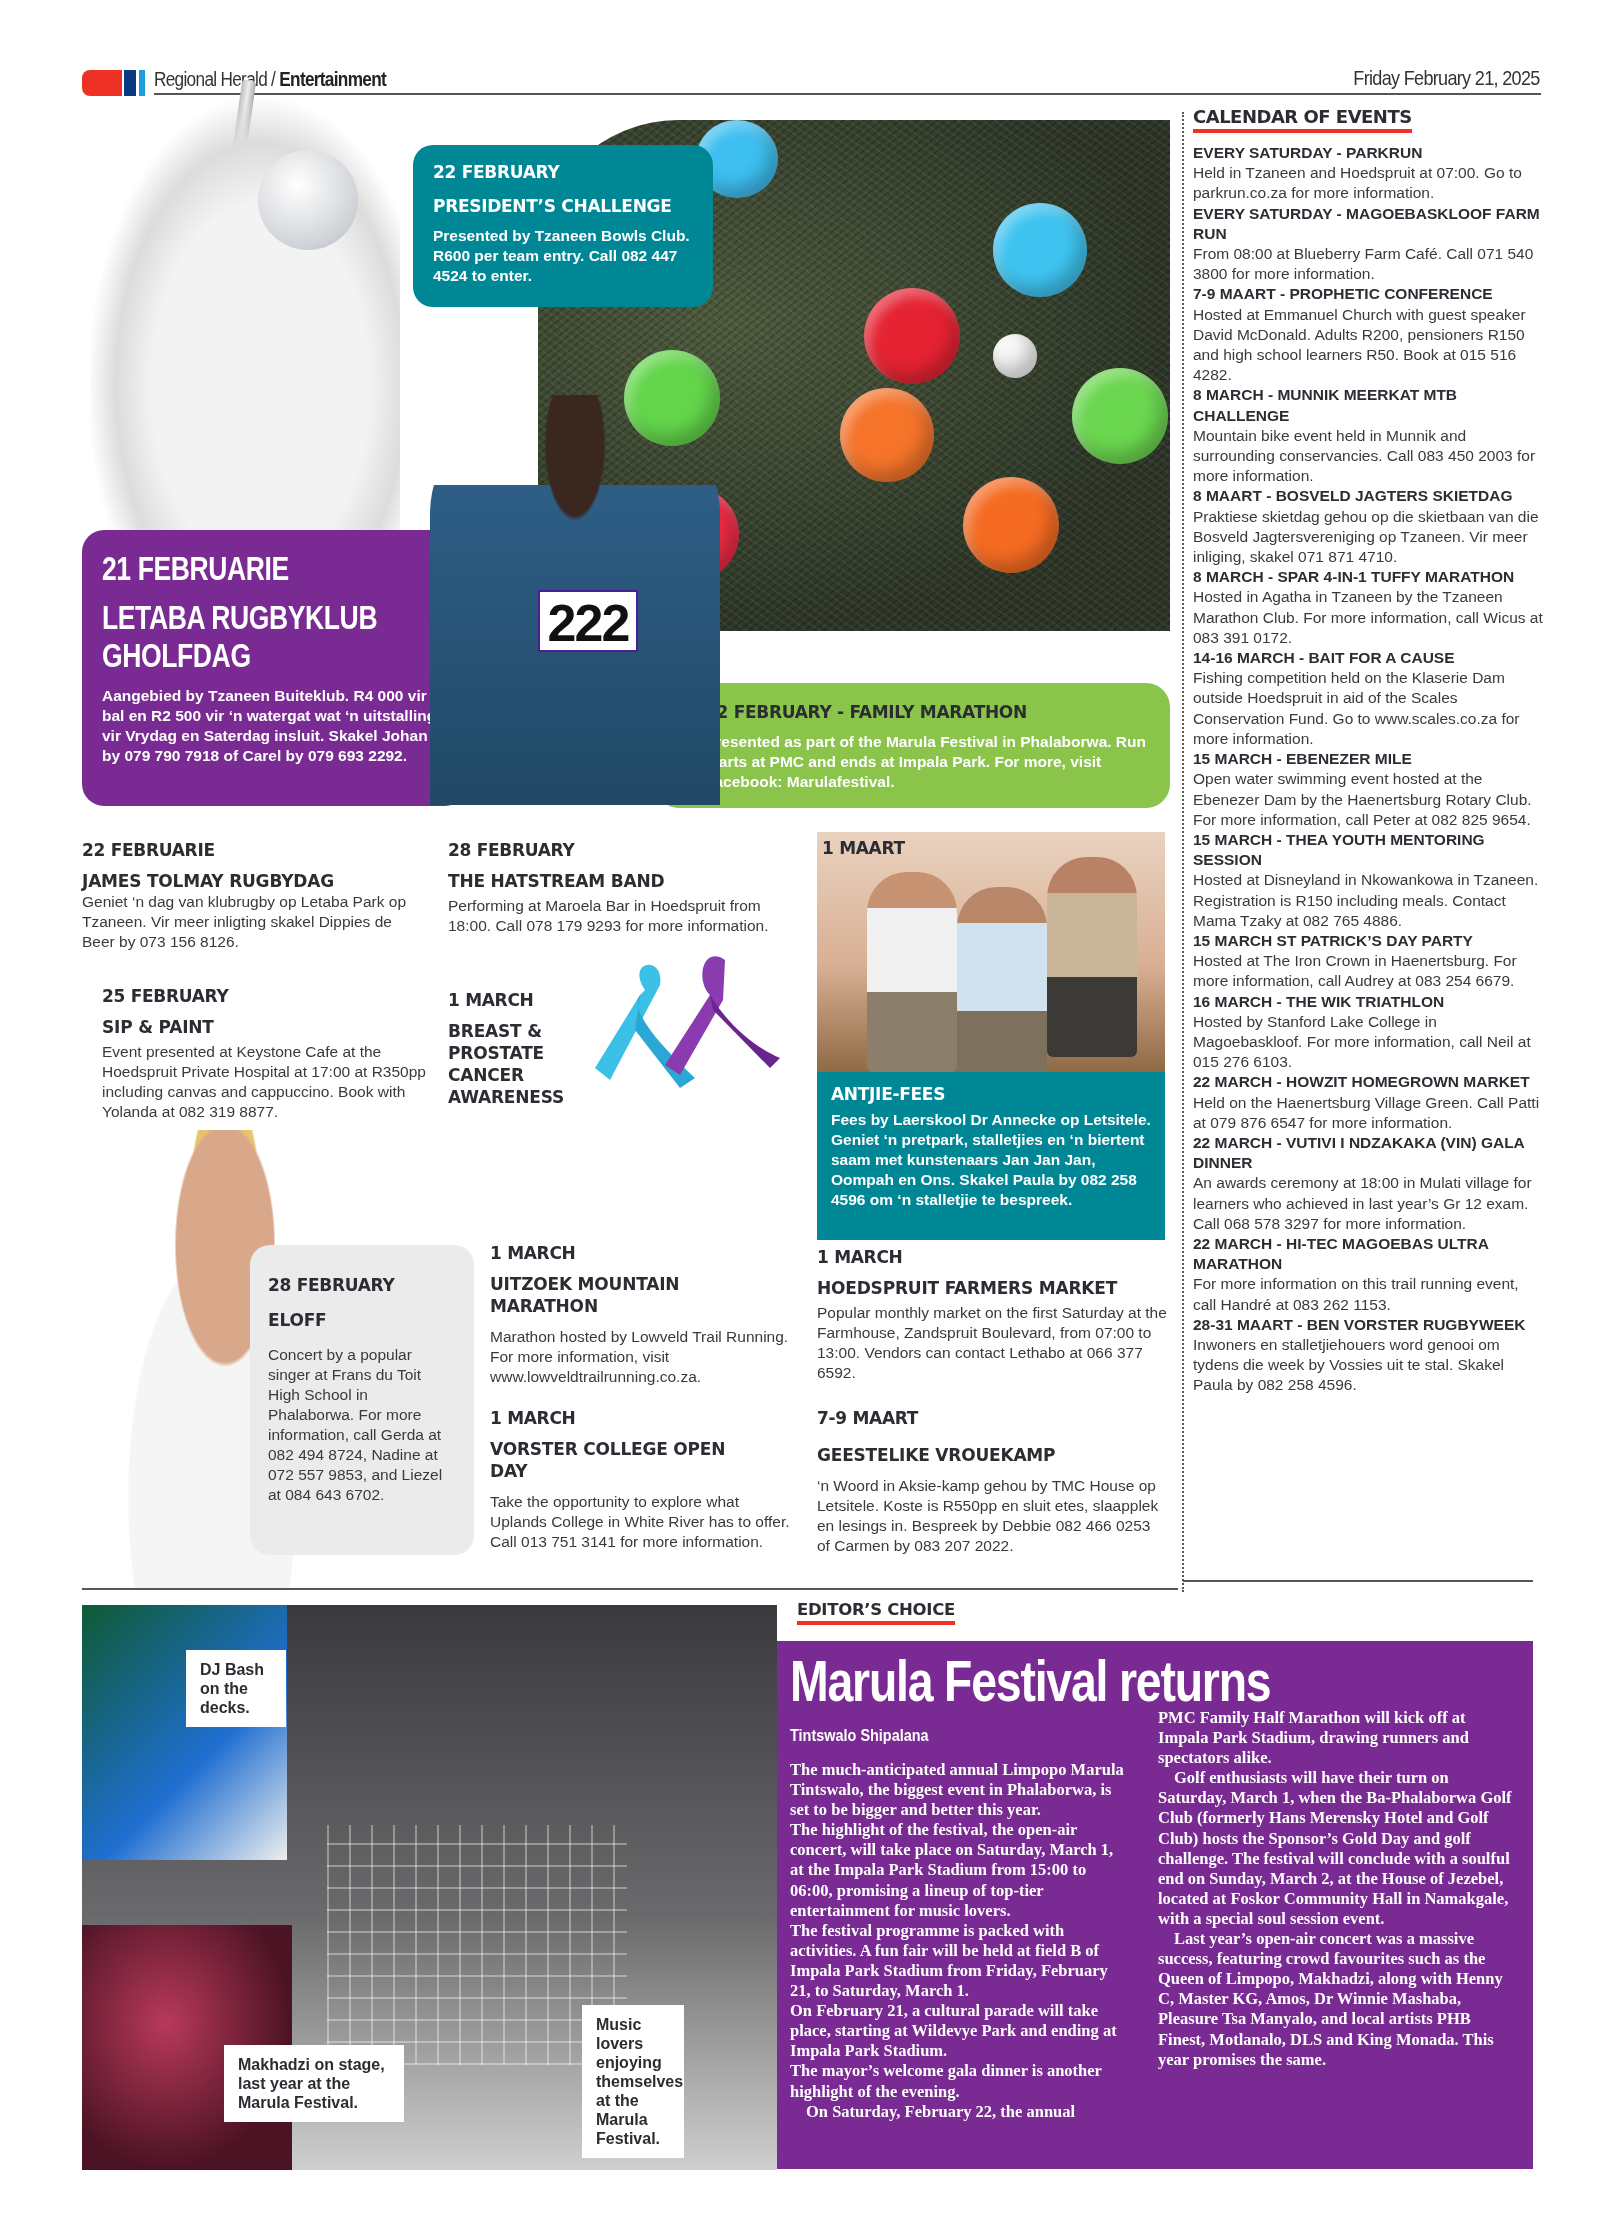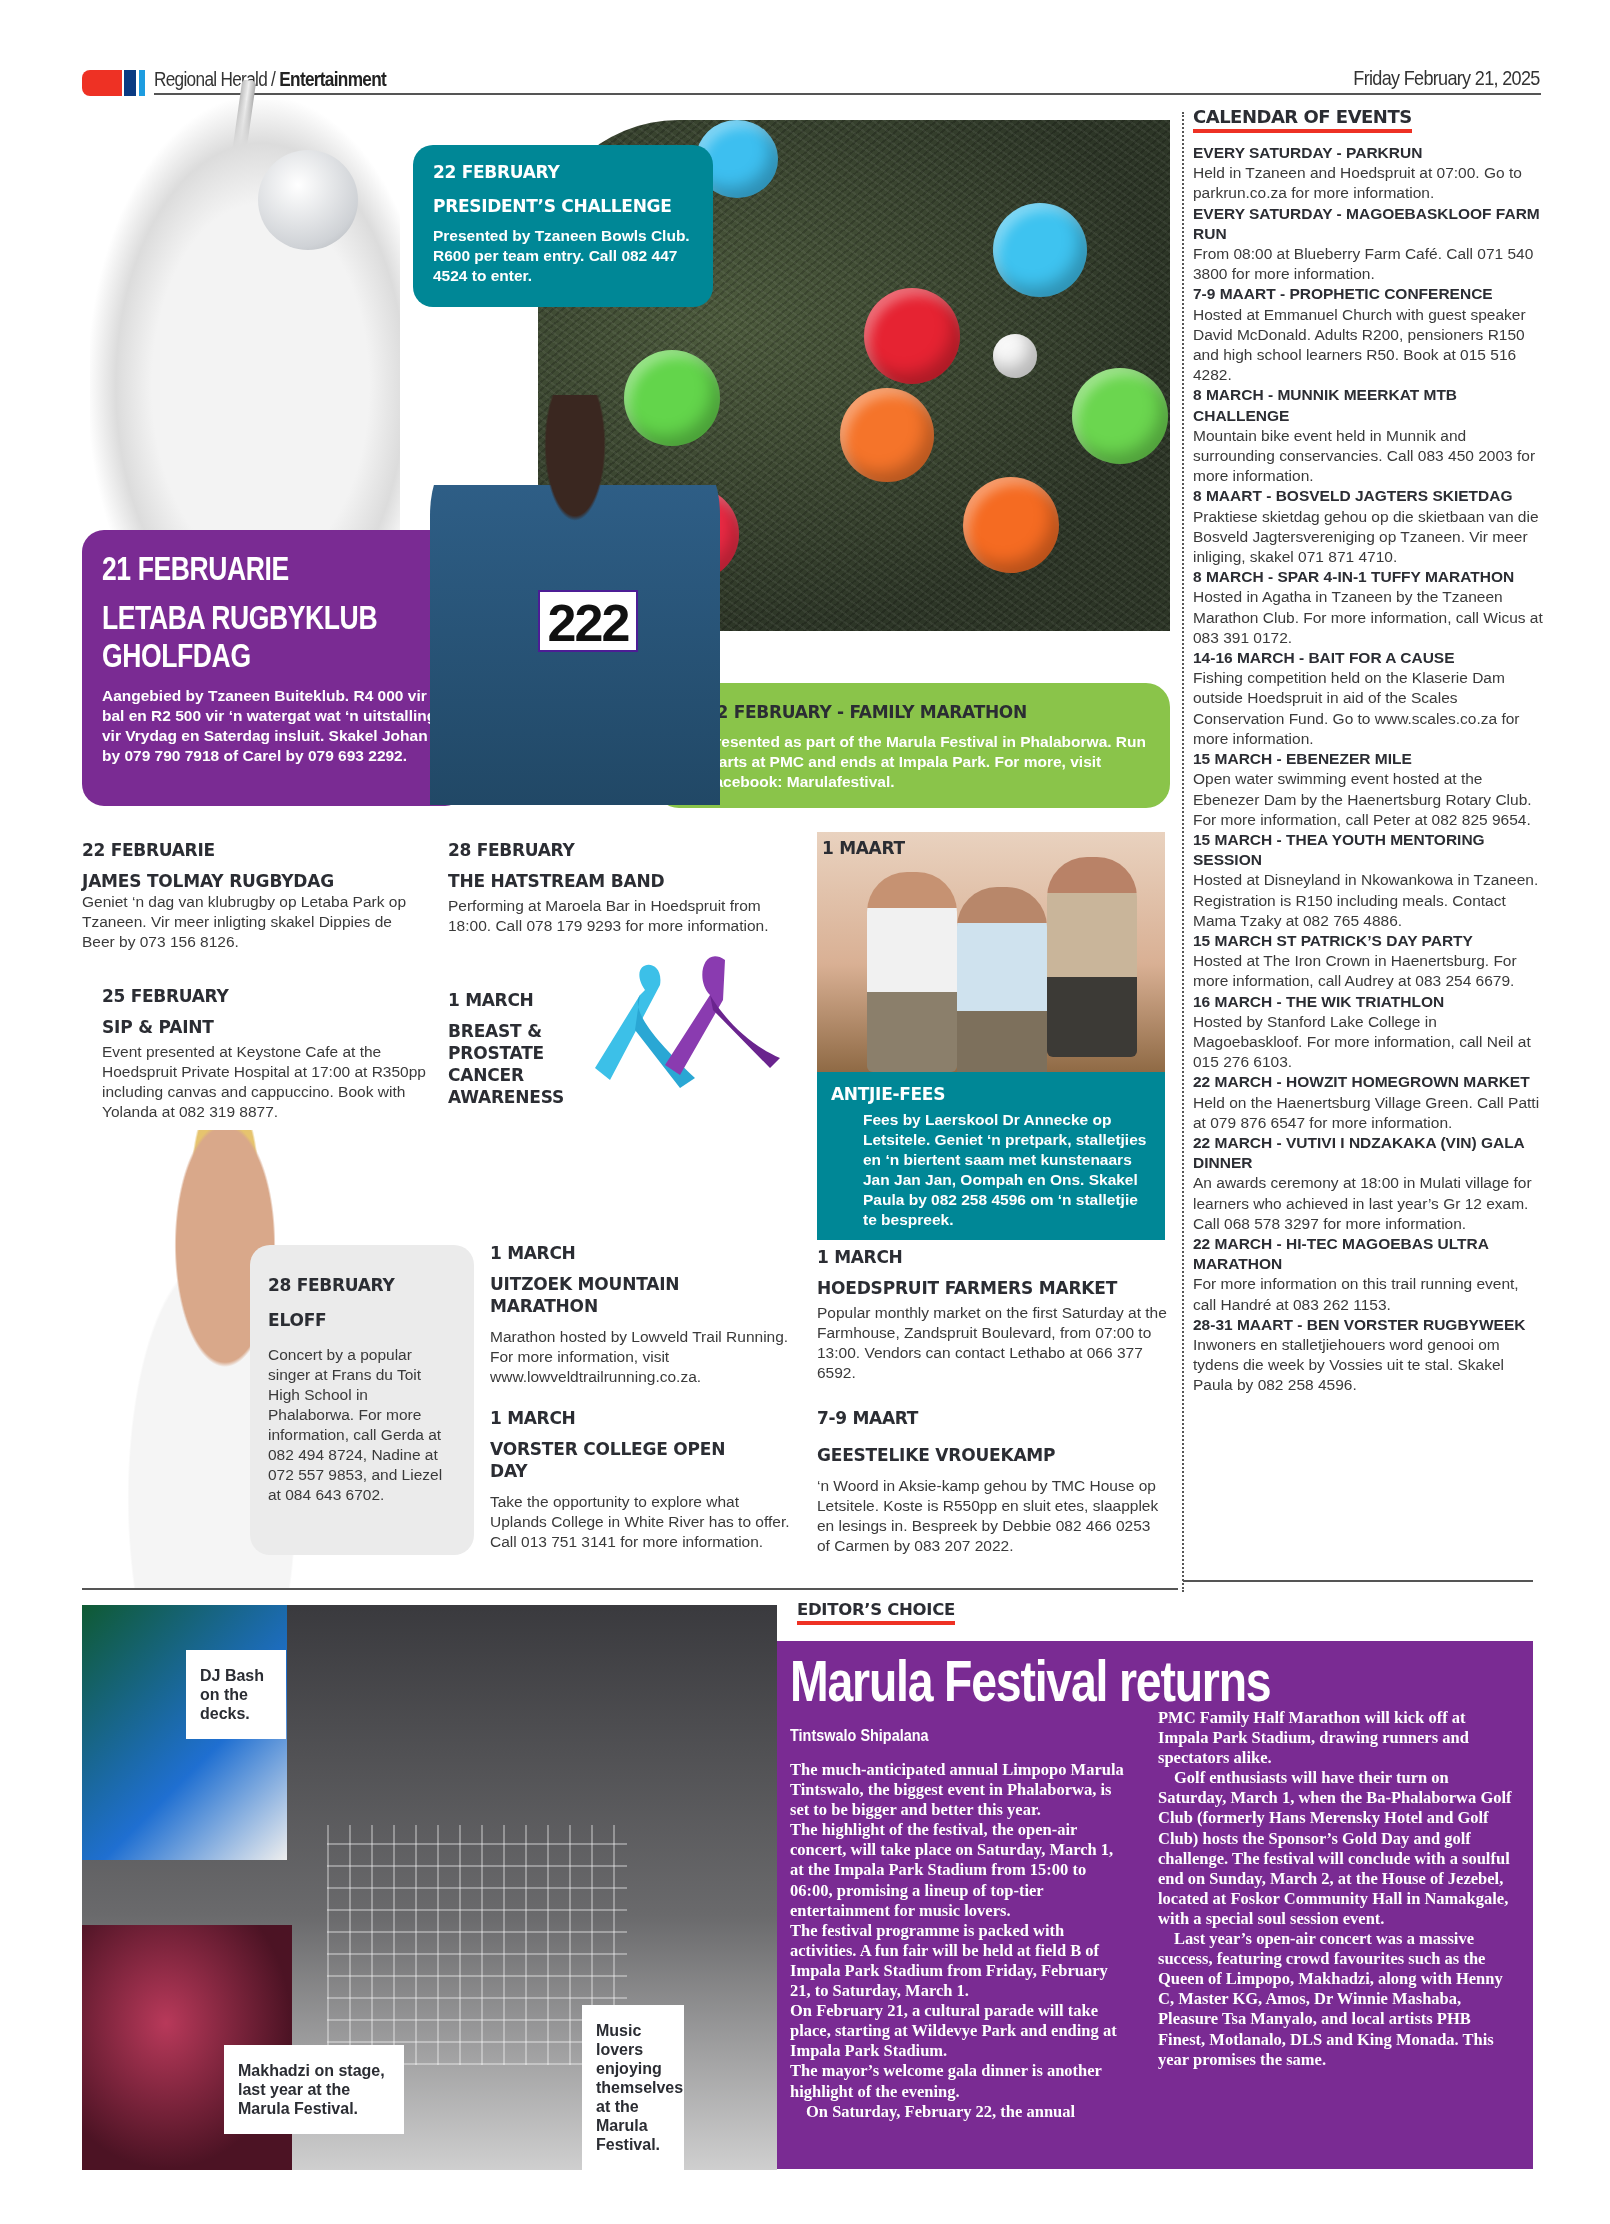--- a/index.html
+++ b/index.html
@@ -62,21 +62,21 @@
   .cal-h { font-weight: 700; font-size: 15.5px; line-height: 20.2px; color: #2b2d33; }
   .cal-b { font-size: 15.5px; line-height: 20.2px; color: #3a3a3a; }
 
   
   .hrule { height: 2px; background: #555; }
 
   
   .collage { left: 82px; top: 1605px; width: 695px; height: 565px; background: linear-gradient(180deg,#3a3a3e 0%,#6a6a6c 55%,#cfcfcf 100%); overflow: hidden; }
   .collage .dj { left: 0; top: 0; width: 205px; height: 255px; background: linear-gradient(135deg,#0f5a33,#1f6fd1 60%,#eeeeee); clip-path: polygon(0 0, 100% 0, 100% 62%, 100% 100%, 0 100%); }
   .collage .mak { left: 0; top: 320px; width: 210px; height: 245px; background: radial-gradient(ellipse at 40% 40%, #b8395a, #4c1324 70%); }
-  .cap { background: #fff; color: #2b2d33; font-weight: 700; font-size: 16px; line-height: 19px; padding: 16px 14px; transform-origin: left; }
+  .cap { background: #fff; color: #2b2d33; font-weight: 700; font-size: 16px; line-height: 19px; padding: 10px 14px; transform-origin: left; }
   .ec-label { left: 797px; top: 1600px; font-family: "DejaVu Sans", sans-serif; font-weight: 700; font-size: 16.5px; color: #2b2d33; border-bottom: 4px solid #ee3124; padding-bottom: 2px; letter-spacing: -0.3px; }
   .article-inner { left: 790px; top: 1650px; width: 740px; color: #fff; }
   .art-title { font-family: "Liberation Sans", sans-serif; font-weight: 700; font-size: 58px; letter-spacing: -1.5px; transform: scaleX(0.8); transform-origin: left; white-space: nowrap; line-height: 62px; }
   .byline { font-family: "Liberation Sans", sans-serif; font-weight: 700; font-size: 17px; transform: scaleX(0.85); transform-origin: left; white-space: nowrap; }
   .art-col { font-family: "Liberation Serif", serif; font-weight: 700; font-size: 16.5px; line-height: 20.1px; color: #fff; }
   .art-col p { margin: 0; }
   .art-col p.ind { text-indent: 16px; }
 </style>
 </head>
 <body>
@@ -158,21 +158,21 @@
 </svg>
 
 <div class="abs band-photo">
   <div class="abs band-man" style="left:50px;top:40px;background:linear-gradient(180deg,#c69272 0 18%,#f1f1f1 18% 60%,#8b7f6b 60%);"></div>
   <div class="abs band-man" style="left:140px;top:55px;background:linear-gradient(180deg,#b8876a 0 18%,#cfe2ee 18% 62%,#7d705c 62%);"></div>
   <div class="abs band-man" style="left:230px;top:25px;background:linear-gradient(180deg,#b98267 0 18%,#c9b59a 18% 60%,#3c3a36 60%);"></div>
 </div>
 <div class="abs hd-date" style="left:822px;top:838px;">1 MAART</div>
 <div class="abs box-teal2">
   <div class="hd-date" style="color:#fff;">ANTJIE-FEES</div>
-  <div class="bold-body" style="color:#fff;margin-top:6px;margin-left:32px;">Fees by Laerskool Dr Annecke op Letsitele. Geniet ‘n pretpark, stalletjies en ‘n biertent saam met kunstenaars Jan Jan Jan, Oompah en Ons. Skakel Paula by 082 258 4596 om ‘n stalletjie te bespreek.</div>
+  <div class="bold-body" style="color:#fff;margin-top:6px;">Fees by Laerskool Dr Annecke op Letsitele. Geniet ‘n pretpark, stalletjies en ‘n biertent saam met kunstenaars Jan Jan Jan, Oompah en Ons. Skakel Paula by 082 258 4596 om ‘n stalletjie te bespreek.</div>
 </div>
 
 <div class="abs eloff-photo"></div>
 <div class="abs box-grey">
   <div class="hd-date">28 FEBRUARY</div>
   <div class="hd-title" style="margin-top:14px;">ELOFF</div>
   <div class="body-txt" style="margin-top:14px;">Concert by a popular singer at Frans du Toit High School in Phalaborwa. For more information, call Gerda at 082 494 8724, Nadine at 072 557 9853, and Liezel at 084 643 6702.</div>
 </div>
 
 <div class="abs" style="left:490px;top:1243px;width:300px;">

